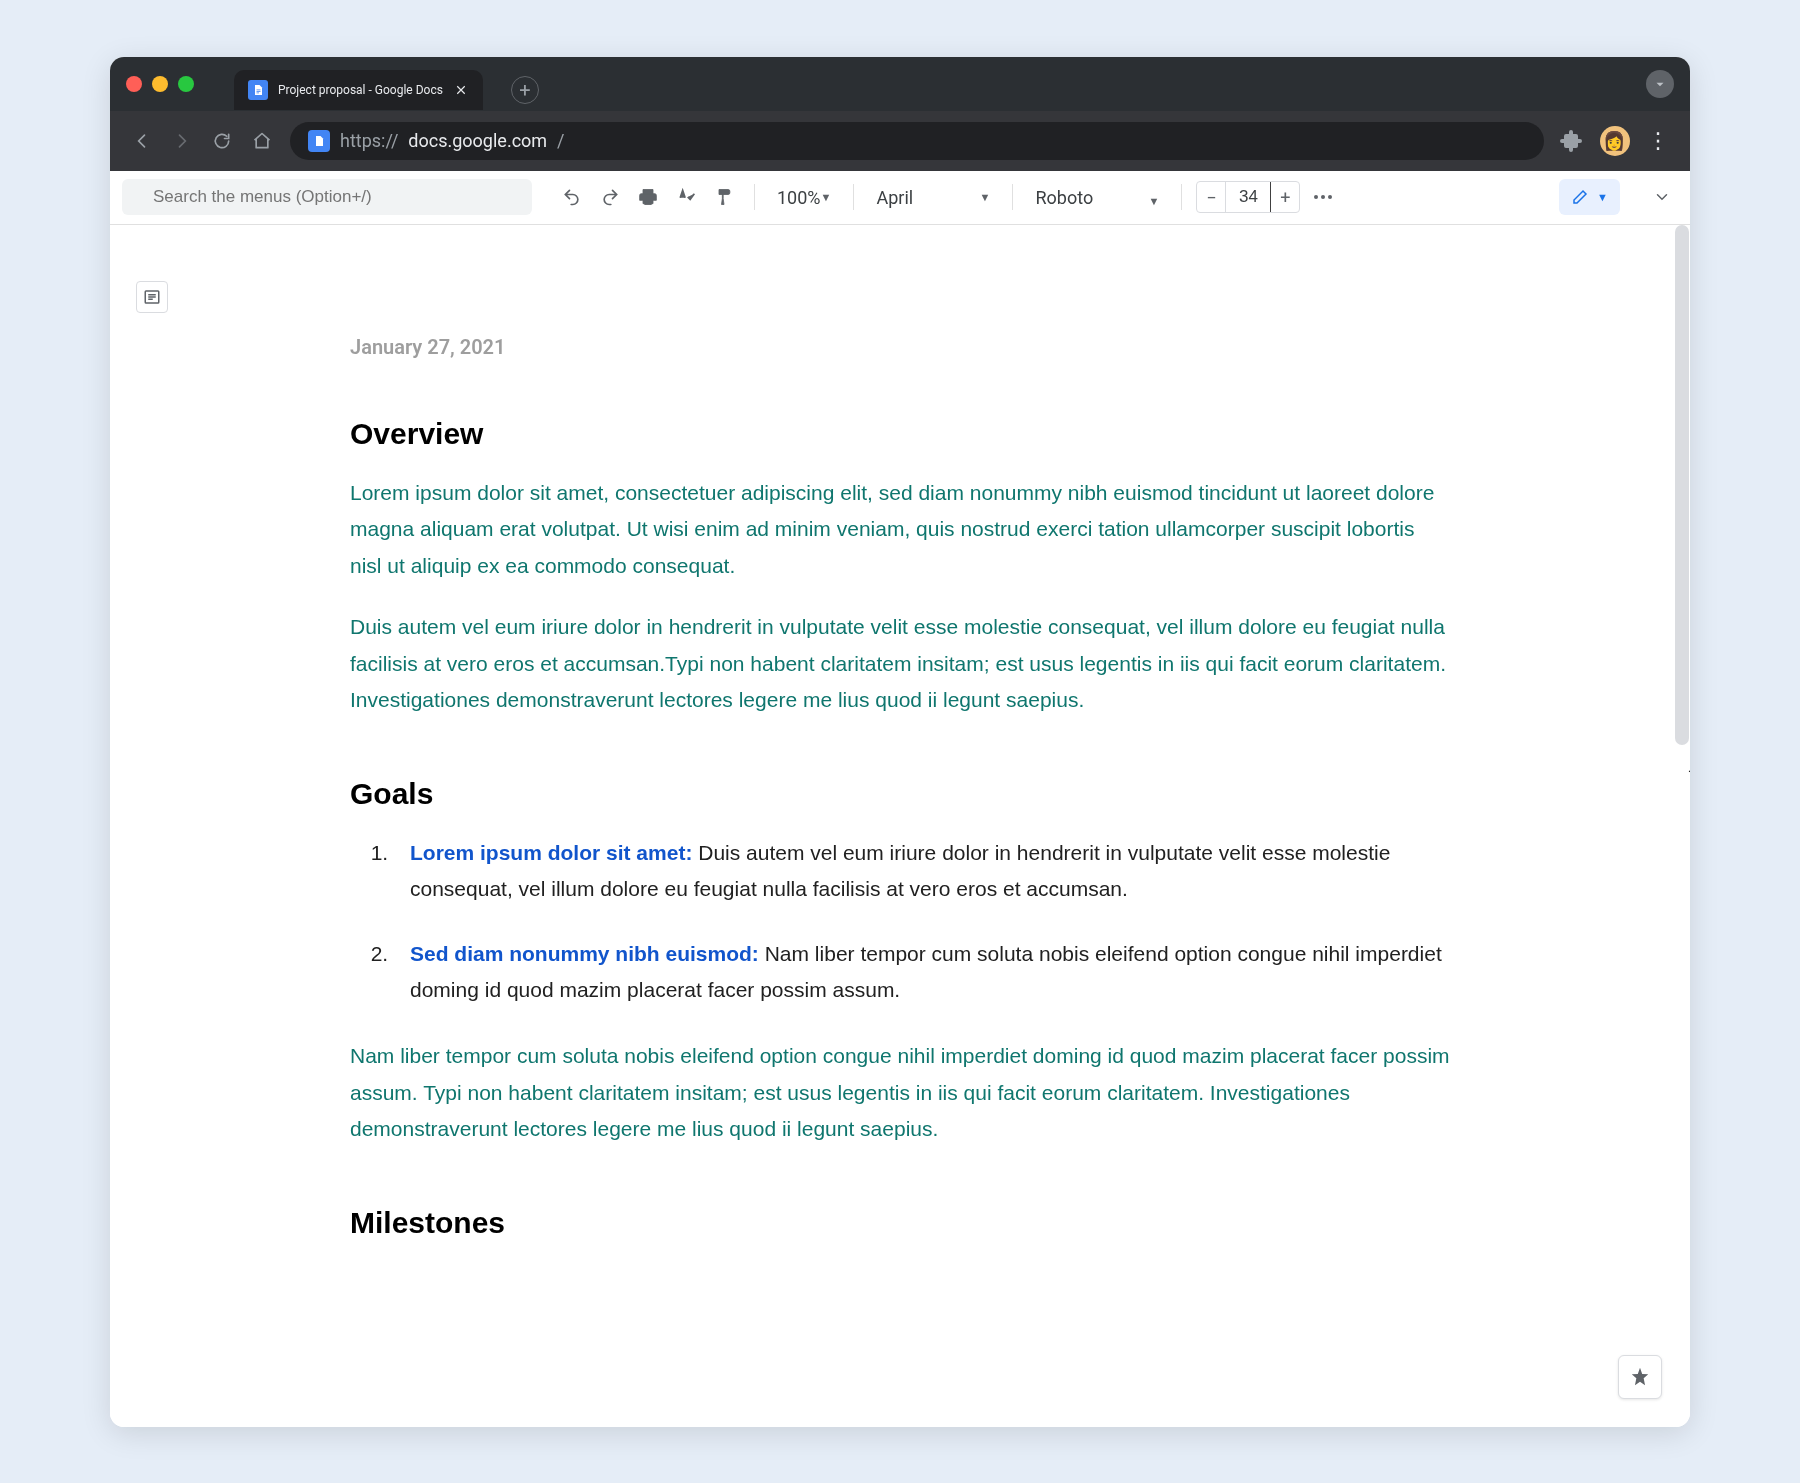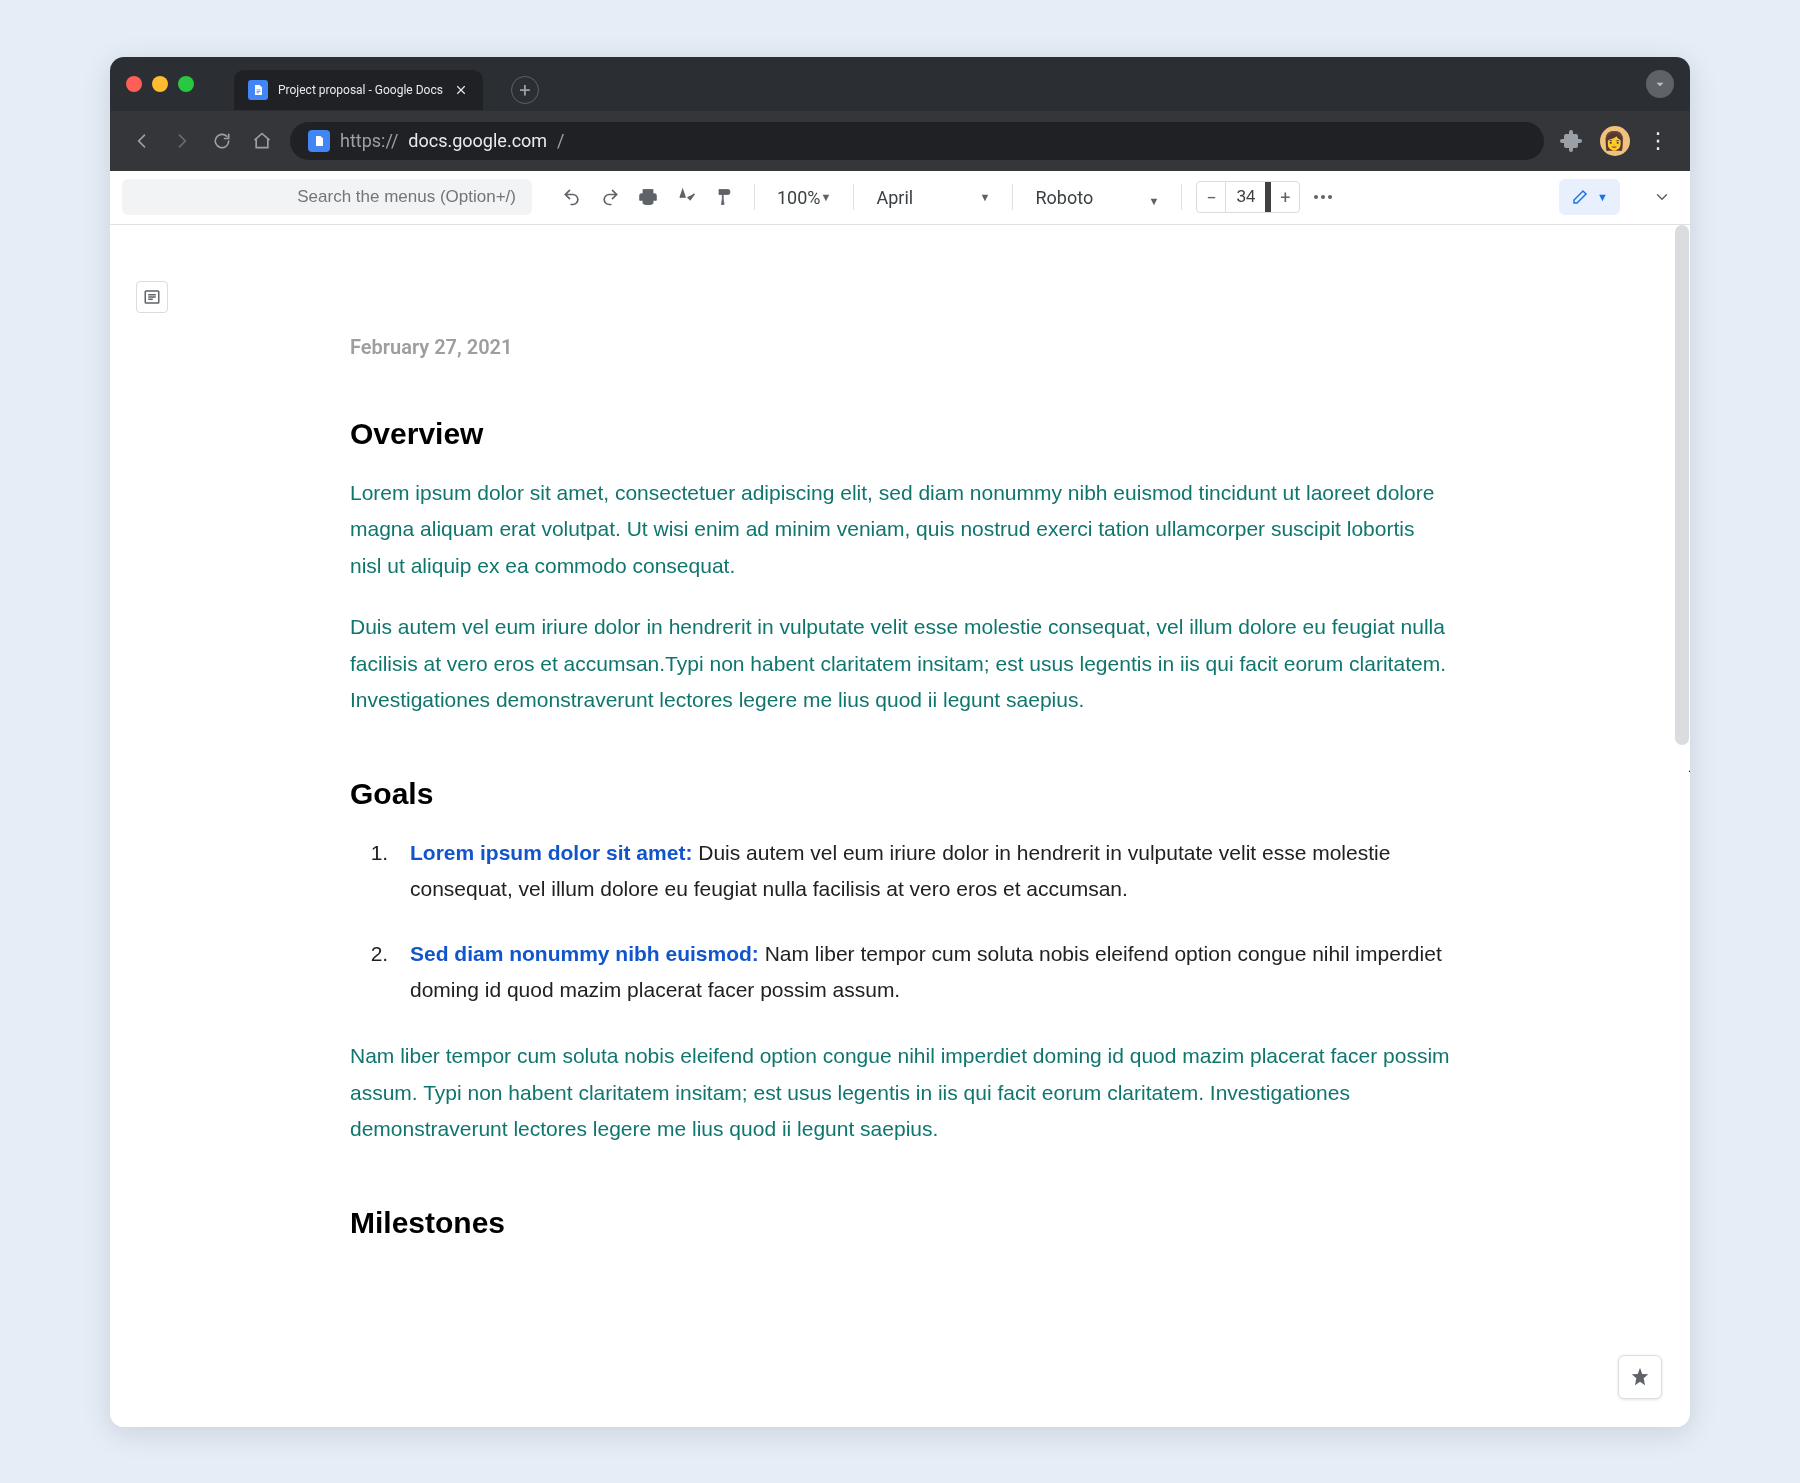--- a/index.html
+++ b/index.html
@@ -103,44 +103,43 @@
     padding: 0 12px;
     gap: 6px;
     font-size:18px;
     color:#3c4043;
   }
   .menu-search {
     background:#f1f3f4;
     border:none;
     border-radius:6px;
     height:36px;
-    padding: 0 16px;
+    padding: 0 31px;
     font-size:17px;
     color:#5f6368;
     width:410px;
     outline:none;
-    text-align:right;
   }
   .tb-btn { width:32px; height:32px; display:flex; align-items:center; justify-content:center; color:#5f6368; cursor:pointer; border-radius:4px;}
   .tb-btn svg { width:20px; height:20px; fill:currentColor; stroke:currentColor;}
   .tb-divider { width:1px; height:26px; background:#e0e0e0; margin:0 8px;}
 
   .zoom-sel, .style-sel, .font-sel {
     display:flex; align-items:center; padding:0 8px; cursor:pointer; color:#3c4043;
   }
   .style-sel { width:130px; justify-content:space-between;}
   .font-sel { width:140px; justify-content:space-between;align-items:flex-end;}
   .caret-down { font-size:11px; color:#5f6368;}
 
   .size-box {
     display:flex; align-items:center;
     border:1px solid #dadce0; border-radius:4px; height:32px;
   }
   .size-box .stepper { width:28px; display:flex; align-items:center; justify-content:center; cursor:pointer; color:#5f6368; font-size:18px;}
-  .size-box .size-input { width:46px; text-align:center; border:none; border-left:1px solid #dadce0; border-right:6px solid #404040; height:100%; font-size:17px; color:#3c4043; outline:none; background:#fff;}
+  .size-box .size-input { width:46px; text-align:center; border:none; border-left:1px solid #dadce0; border-right:1px solid #404040; height:100%; font-size:17px; color:#3c4043; outline:none; background:#fff;}
   .more-dots { display:flex; gap:3px; padding:0 8px; cursor:pointer;}
   .more-dots span { width:4px; height:4px; background:#5f6368; border-radius:50%;}
 
   .flex-spacer { flex:1; }
 
   .edit-mode {
     background:#e8f0fe; border-radius:6px; height:36px; padding:0 12px;
     display:flex; align-items:center; gap:8px; color:#1a73e8; cursor:pointer;
   }
   .edit-mode svg { width:18px; height:18px; stroke:#1a73e8;}
@@ -377,21 +376,21 @@
     <div class="scroll-thumb"></div>
 
     <div class="outline-btn">
       <svg viewBox="0 0 24 24" fill="none" stroke-width="2">
           <rect x="3" y="4" width="18" height="16" rx="1"></rect>
           <path d="M7 9h10M7 12h10M7 15h6"></path>
         </svg>
     </div>
 
     <div class="page">
-      <p class="doc-date">February 27, 2021</p>
+      <p class="doc-date">January 27, 2021</p>
 
       <h2 class="doc-h2">Overview</h2>
       <p class="doc-p">Lorem ipsum dolor sit amet, consectetuer adipiscing elit, sed diam nonummy nibh euismod tincidunt ut laoreet dolore magna aliquam erat volutpat. Ut wisi enim ad minim veniam, quis nostrud exerci tation ullamcorper suscipit lobortis nisl ut aliquip ex ea commodo consequat.</p>
       <p class="doc-p">Duis autem vel eum iriure dolor in hendrerit in vulputate velit esse molestie consequat, vel illum dolore eu feugiat nulla facilisis at vero eros et accumsan.Typi non habent claritatem insitam; est usus legentis in iis qui facit eorum claritatem. Investigationes demonstraverunt lectores legere me lius quod ii legunt saepius.</p>
 
       <h2 class="doc-h2">Goals</h2>
       <ol class="doc-ol">
         <li>
           <span class="goal-label">Lorem ipsum dolor sit amet:</span><span> Duis autem vel eum iriure dolor in hendrerit in vulputate velit esse molestie consequat, vel illum dolore eu feugiat nulla facilisis at vero eros et accumsan.</span>
         </li>

